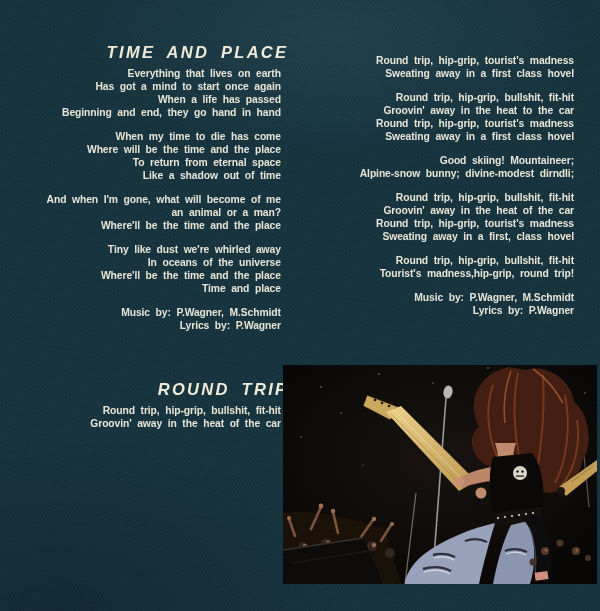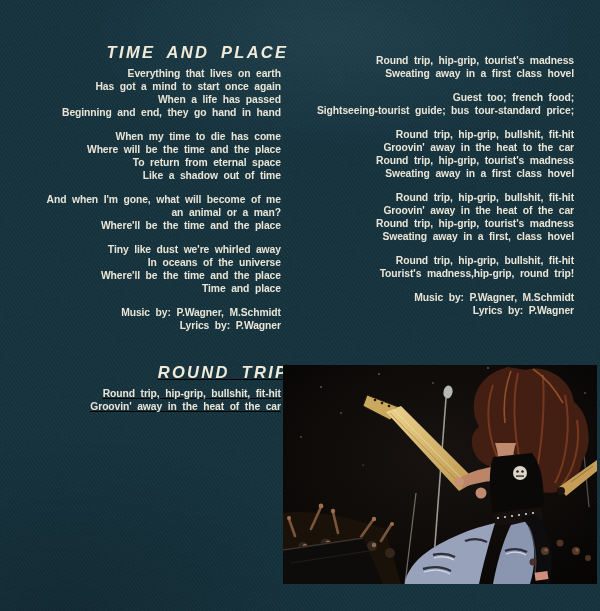--- a/index.html
+++ b/index.html
@@ -30,21 +30,21 @@
   }
   .stanza{margin:0 0 11px 0;}
   .stanza.credits{margin-top:0;}
   .line{
     font-size:11px;line-height:13px;font-weight:700;
     color:#e8e4d6;
     letter-spacing:-.1px;word-spacing:3px;
     white-space:nowrap;
     transform:scaleX(.94);transform-origin:0 50%;
   }
-  .song-block-2{margin-top:31px;text-decoration:underline;}
+  .song-block-2{margin-top:48px;}
   .photo{
     position:absolute;left:283px;top:365px;width:314px;height:219px;z-index:2;
     display:block;
   }
 </style>
 </head>
 <body>
 
 <div class="texture"></div>
 
@@ -95,28 +95,28 @@
   </section>
 </div>
 
 <div class="col right-col">
   <div>
       <div class="stanza">
         <div class="line">Round trip, hip-grip, tourist's madness</div>
         <div class="line">Sweating away in a first class hovel</div>
       </div>
       <div class="stanza">
-        <div class="line">Guest too; french food;</div>
-        <div class="line">Sightseeing-tourist guide; bus tour-standard price;</div>
-      </div>
-      <div class="stanza">
         <div class="line">Round trip, hip-grip, bullshit, fit-hit</div>
         <div class="line">Groovin' away in the heat to the car</div>
         <div class="line">Round trip, hip-grip, tourist's madness</div>
         <div class="line">Sweating away in a first class hovel</div>
+      </div>
+      <div class="stanza">
+        <div class="line">Good skiing! Mountaineer;</div>
+        <div class="line">Alpine-snow bunny; divine-modest dirndli;</div>
       </div>
       <div class="stanza">
         <div class="line">Round trip, hip-grip, bullshit, fit-hit</div>
         <div class="line">Groovin' away in the heat of the car</div>
         <div class="line">Round trip, hip-grip, tourist's madness</div>
         <div class="line">Sweating away in a first, class hovel</div>
       </div>
       <div class="stanza">
         <div class="line">Round trip, hip-grip, bullshit, fit-hit</div>
         <div class="line">Tourist's madness,hip-grip, round trip!</div>

